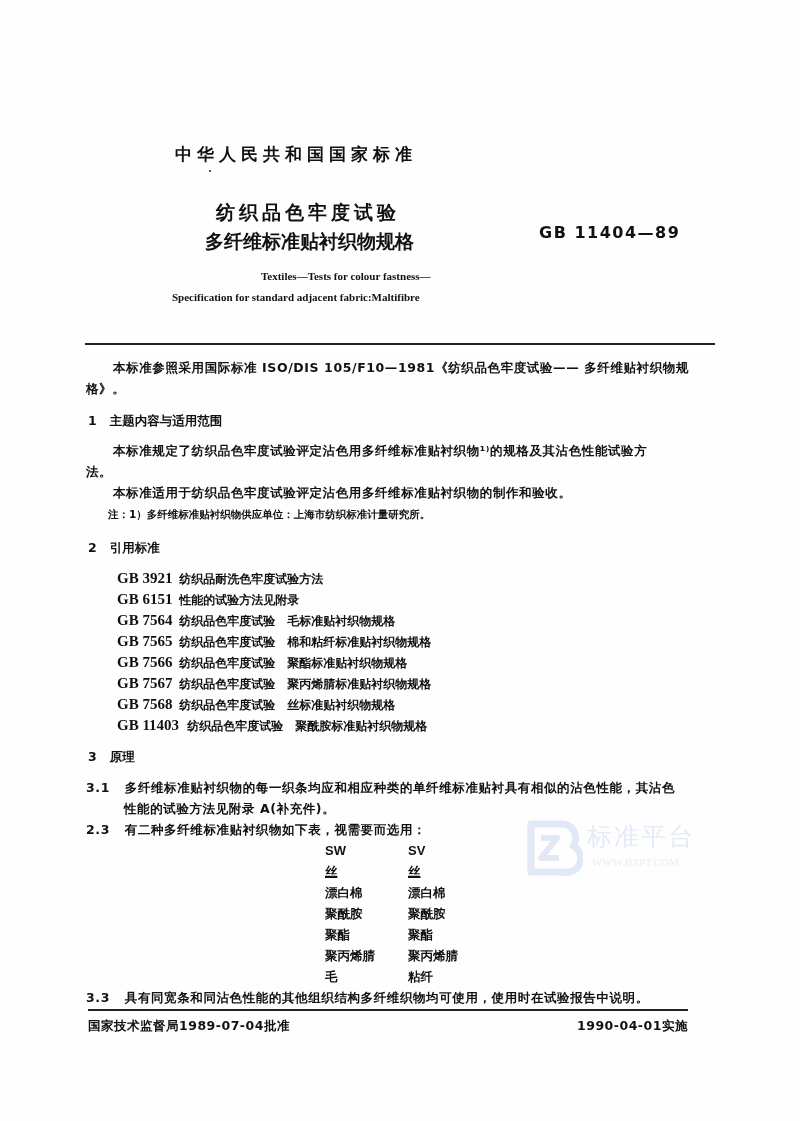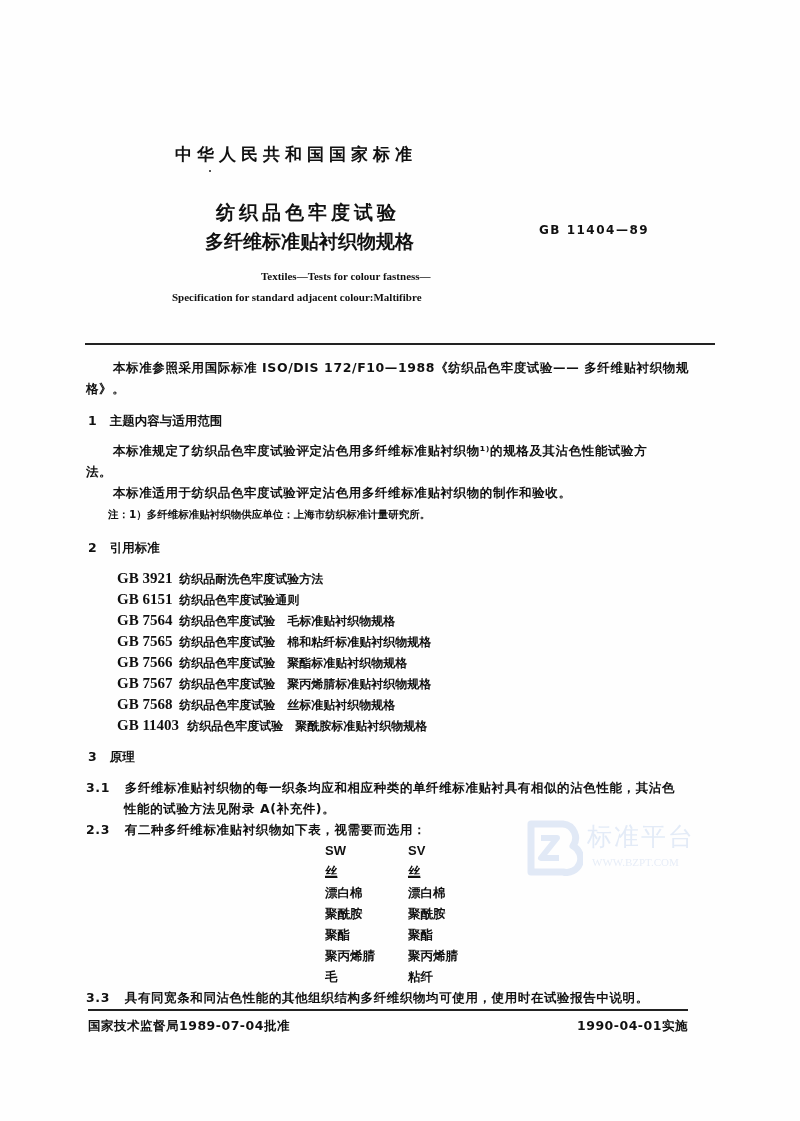--- a/index.html
+++ b/index.html
@@ -13,21 +13,21 @@
     left: 175px; top: 143px; font-size: 17px; font-weight: bold; letter-spacing: 5px;
   }
   .dot { left: 209px; top: 170px; width: 2px; height: 2px; background: #555; }
   .title1 {
     left: 216px; top: 200px; font-size: 19px; font-weight: bold; letter-spacing: 4px;
   }
   .title2 {
     left: 205px; top: 229px; font-size: 19px; font-weight: bold; letter-spacing: 0px;
   }
   .std-no {
-    left: 539px; top: 223px; font-size: 12px; font-weight: bold; letter-spacing: 1.5px;
+    left: 539px; top: 223px; font-size: 16px; font-weight: bold; letter-spacing: 1.5px;
     font-family: "DejaVu Sans", sans-serif;
   }
   .en1 {
     left: 213px; top: 270px; font-size: 11px; font-weight: bold;
     font-family: "Liberation Serif", "DejaVu Serif", serif;
     margin-left: 48px;
   }
   .en2 {
     left: 172px; top: 291px; font-size: 11px; font-weight: bold;
     font-family: "Liberation Serif", "DejaVu Serif", serif;
@@ -60,25 +60,25 @@
 </style>
 </head>
 <body>
 
 <div class="abs header-org">中华人民共和国国家标准</div>
 <div class="abs dot"></div>
 <div class="abs title1">纺织品色牢度试验</div>
 <div class="abs title2">多纤维标准贴衬织物规格</div>
 <div class="abs std-no">GB 11404—89</div>
 <div class="abs en1">Textiles—Tests for colour fastness—</div>
-<div class="abs en2">Specification for standard adjacent colour:Maltifibre</div>
+<div class="abs en2">Specification for standard adjacent fabric:Maltifibre</div>
 
 <div class="rule" style="left:85px; top:343px; width:630px;"></div>
 
-<div class="abs p" style="left:113px; top:360px;">本标准参照采用国际标准 ISO/DIS 172/F10—1988《纺织品色牢度试验—— 多纤维贴衬织物规</div>
+<div class="abs p" style="left:113px; top:360px;">本标准参照采用国际标准 ISO/DIS 105/F10—1981《纺织品色牢度试验—— 多纤维贴衬织物规</div>
 <div class="abs p" style="left:86px; top:381px;">格》。</div>
 
 <div class="abs sec" style="left:88px; top:413px;">
   <span>1</span>&nbsp;&nbsp;
   <span>主题内容与适用范围</span>
 </div>
 <div class="abs p" style="left:113px; top:443px;">本标准规定了纺织品色牢度试验评定沾色用多纤维标准贴衬织物¹⁾的规格及其沾色性能试验方</div>
 <div class="abs p" style="left:86px; top:464px;">法。</div>
 <div class="abs p" style="left:113px; top:485px;">本标准适用于纺织品色牢度试验评定沾色用多纤维标准贴衬织物的制作和验收。</div>
 <div class="abs note" style="left:108px; top:508px;">注：1）多纤维标准贴衬织物供应单位：上海市纺织标准计量研究所。</div>
@@ -87,21 +87,21 @@
   <span>2</span>&nbsp;&nbsp;
   <span>引用标准</span>
 </div>
 
 <div class="ref-row" style="top:570px;">
   <span class="ref-code">GB 3921</span>
   <span>纺织品耐洗色牢度试验方法</span>
 </div>
 <div class="ref-row" style="top:591px;">
   <span class="ref-code">GB 6151</span>
-  <span>纺织品色牢度试验通则</span>
+  <span>性能的试验方法见附录</span>
 </div>
 <div class="ref-row" style="top:612px;">
   <span class="ref-code">GB 7564</span>
   <span>纺织品色牢度试验　毛标准贴衬织物规格</span>
 </div>
 <div class="ref-row" style="top:633px;">
   <span class="ref-code">GB 7565</span>
   <span>纺织品色牢度试验　棉和粘纤标准贴衬织物规格</span>
 </div>
 <div class="ref-row" style="top:654px;">

